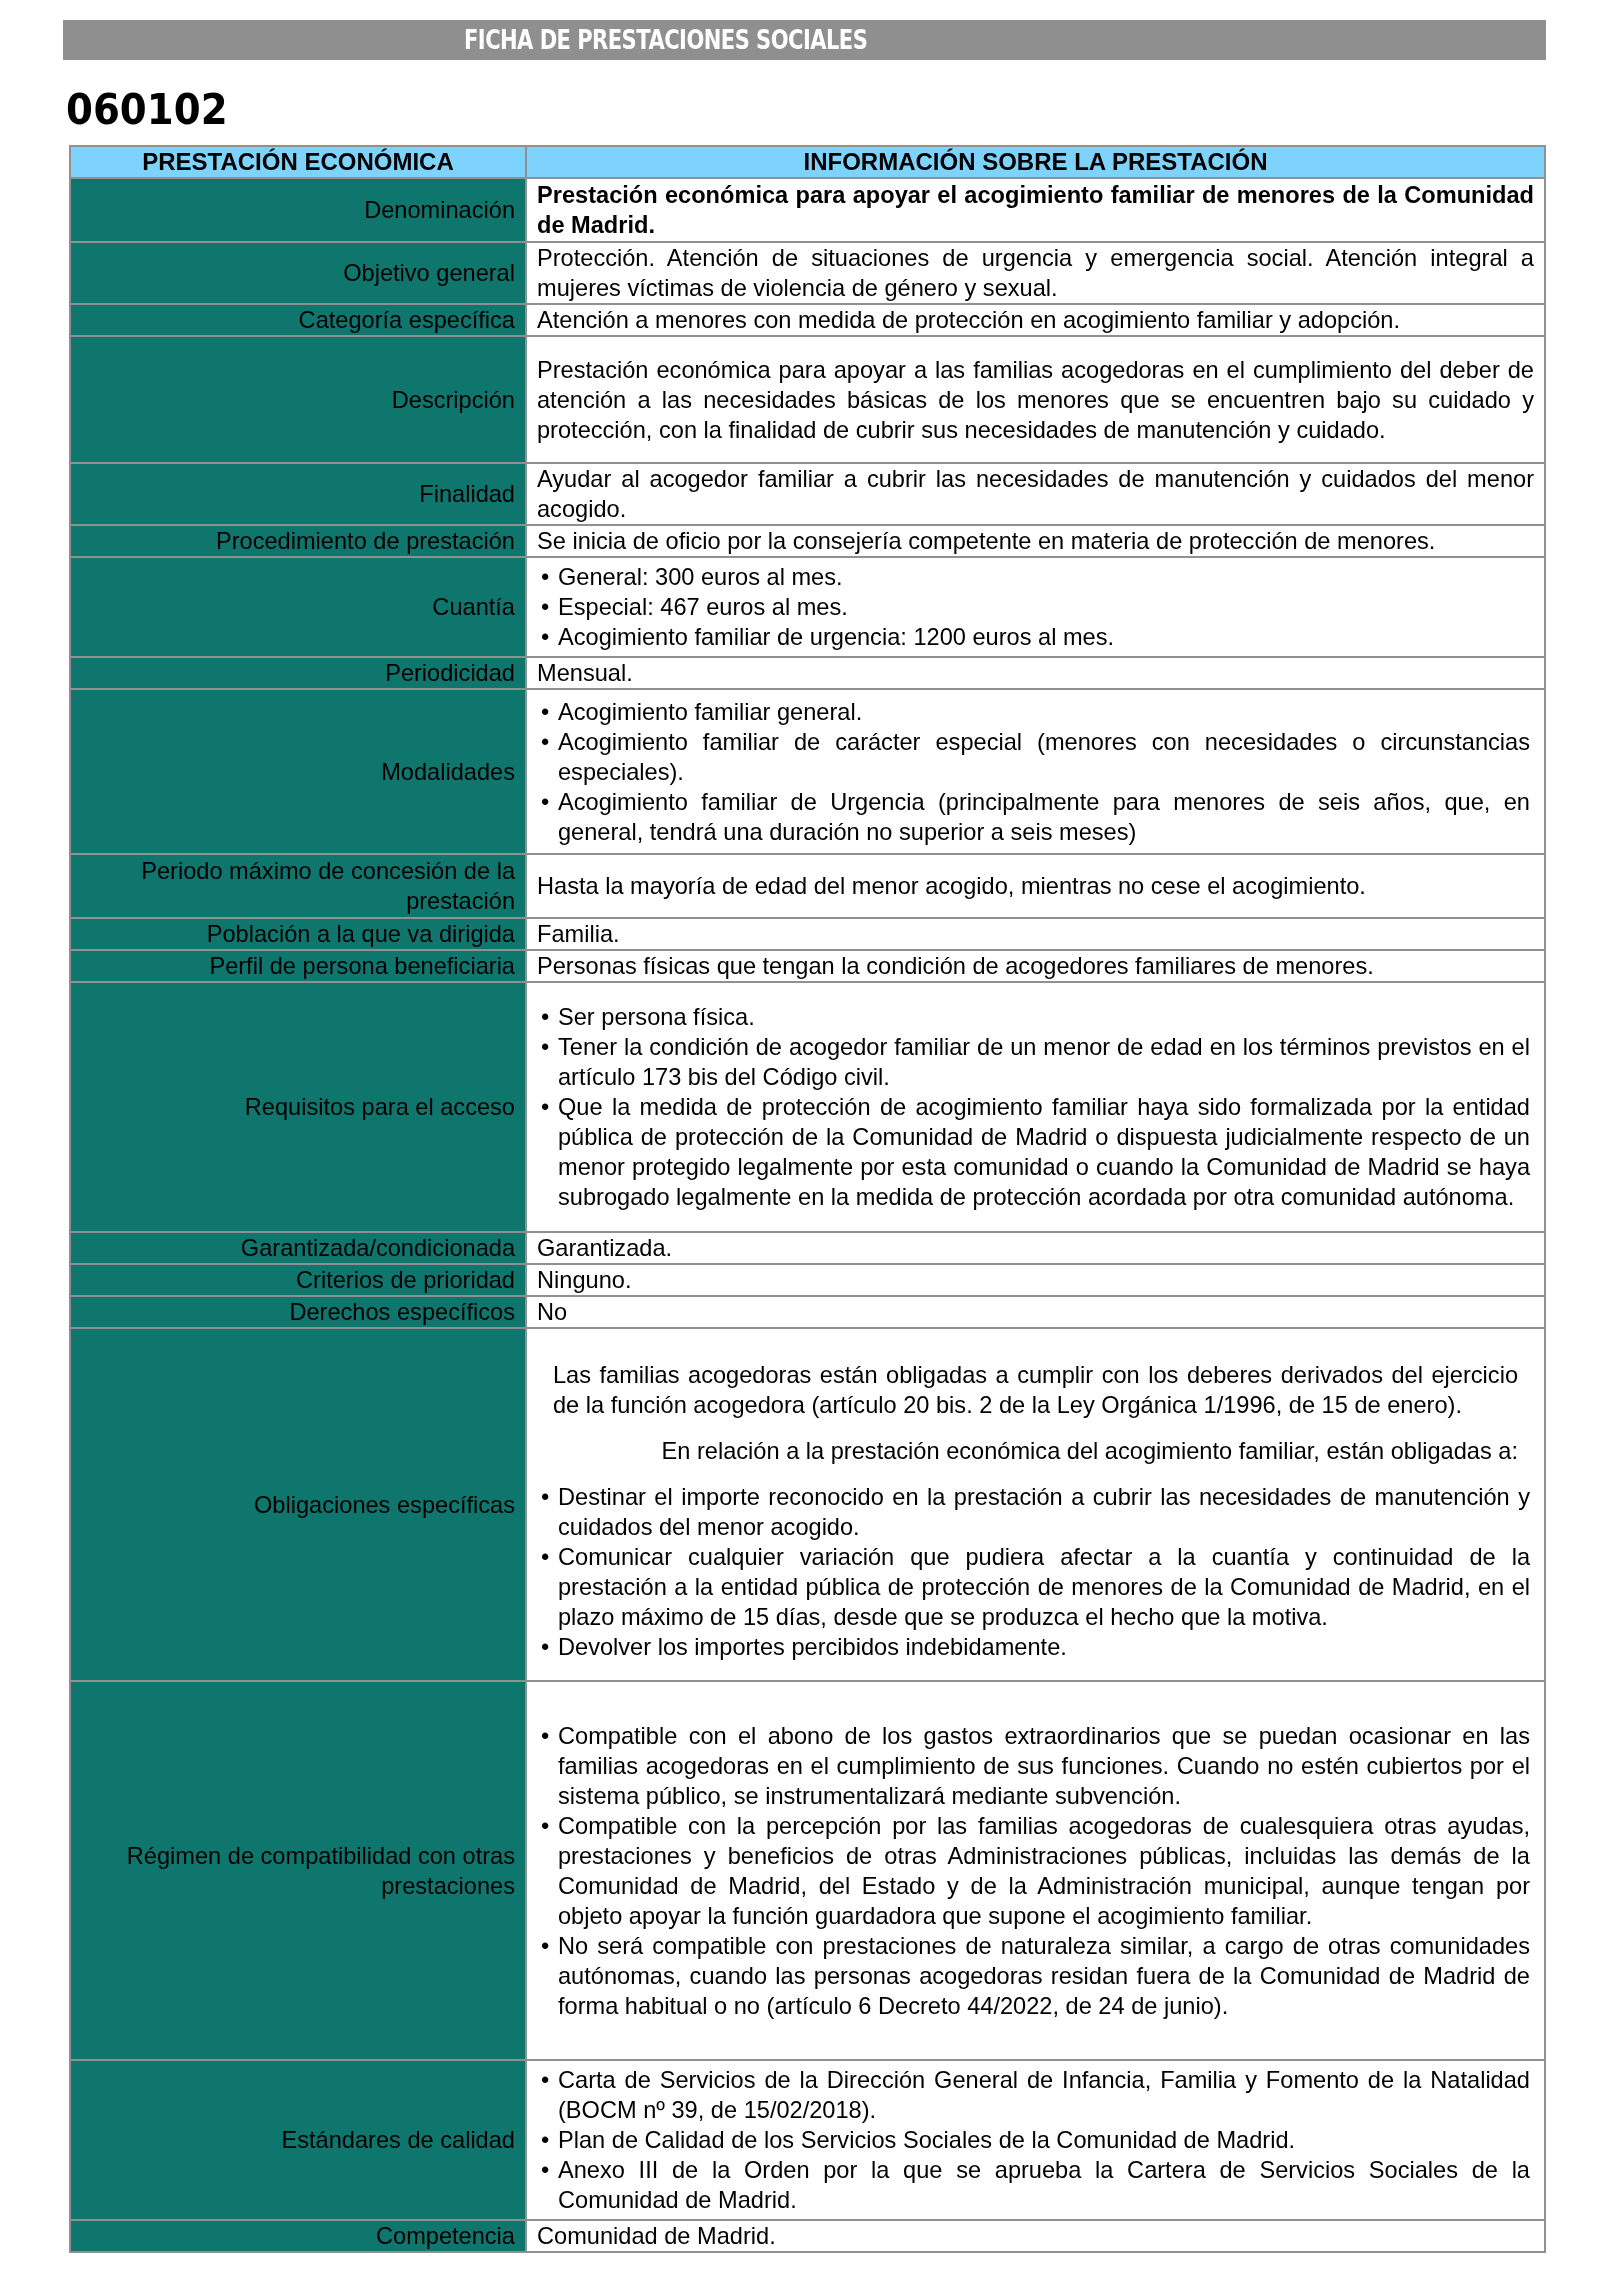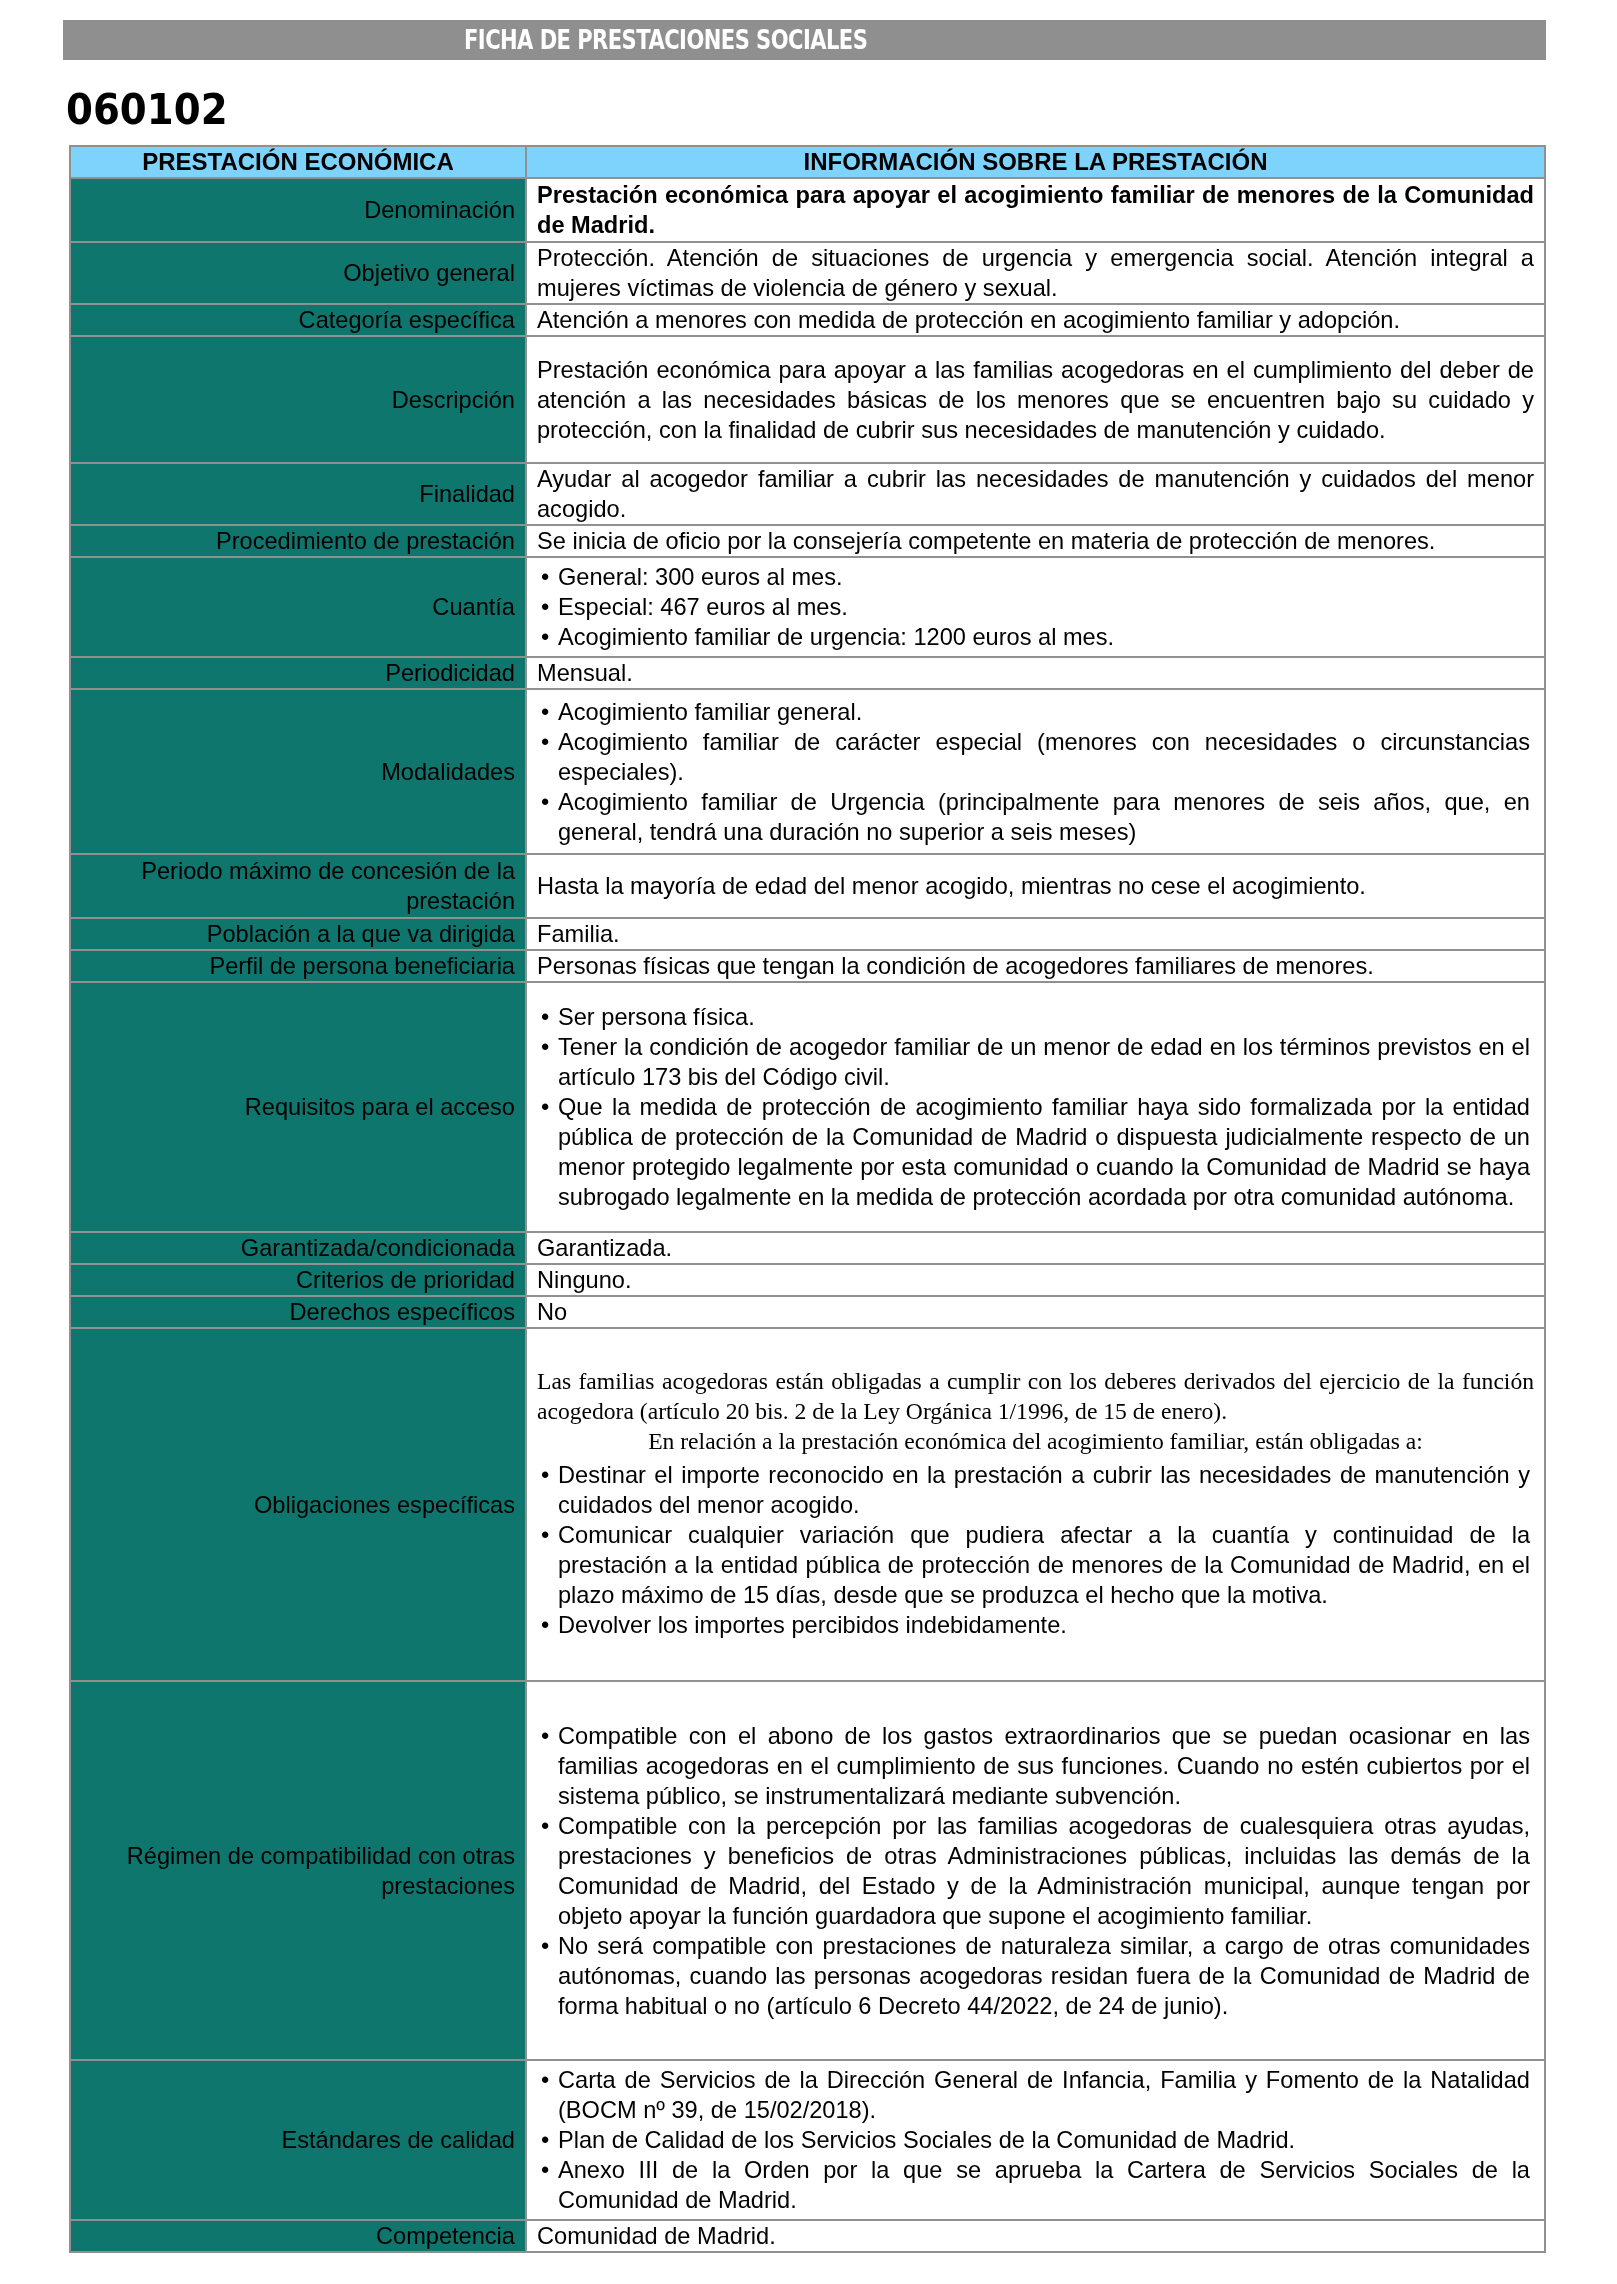--- a/index.html
+++ b/index.html
@@ -17,21 +17,21 @@
   td, th { border: 2.9px solid #909090; padding: 0 10px; vertical-align: middle;
            font-size: 23.6px; line-height: 30px; }
   col.c1 { width: 456px; }
   th { background: #7dd3fc; font-weight: bold; text-align: center; font-size: 24px; }
   td.label { background: #0f766e; text-align: right; }
   td.value { background: #ffffff; text-align: justify; }
   td.value.bold { font-weight: bold; margin-left: 24px; }
   ul { margin: 4px; padding: 0; list-style: none; }
   li { position: relative; padding-left: 17px; text-align: justify; }
   li::before { content: "\2022"; position: absolute; left: 0; top: 0; }
-  p { margin: 0; font-family: Liberation Serif, serif; }
+  p { margin: 16px; }
 </style>
 </head>
 <body>
 
 <div class="title-bar">
   <span>FICHA DE PRESTACIONES SOCIALES</span>
 </div>
 <div class="code">060102</div>
 
 <table>
@@ -125,21 +125,21 @@
       <td class="value">Ninguno.</td>
     </tr>
     <tr style="height:32px">
       <td class="label">Derechos específicos</td>
       <td class="value">No</td>
     </tr>
     <tr style="height:353px">
       <td class="label">Obligaciones específicas</td>
       <td class="value">
         <p>Las familias acogedoras están obligadas a cumplir con los deberes derivados del ejercicio de la función acogedora (artículo 20 bis. 2 de la Ley Orgánica 1/1996, de 15 de enero).</p>
-        <p style="text-align:center">En relación a la prestación económica del acogimiento familiar, están obligadas a:</p>
+        <p style="text-align:right">En relación a la prestación económica del acogimiento familiar, están obligadas a:</p>
         <ul>
             <li>Destinar el importe reconocido en la prestación a cubrir las necesidades de manutención y cuidados del menor acogido.</li>
             <li>Comunicar cualquier variación que pudiera afectar a la cuantía y continuidad de la prestación a la entidad pública de protección de menores de la Comunidad de Madrid, en el plazo máximo de 15 días, desde que se produzca el hecho que la motiva.</li>
             <li>Devolver los importes percibidos indebidamente.</li>
           </ul>
       </td>
     </tr>
     <tr style="height:379px">
       <td class="label">Régimen de compatibilidad con otras prestaciones</td>
       <td class="value">

